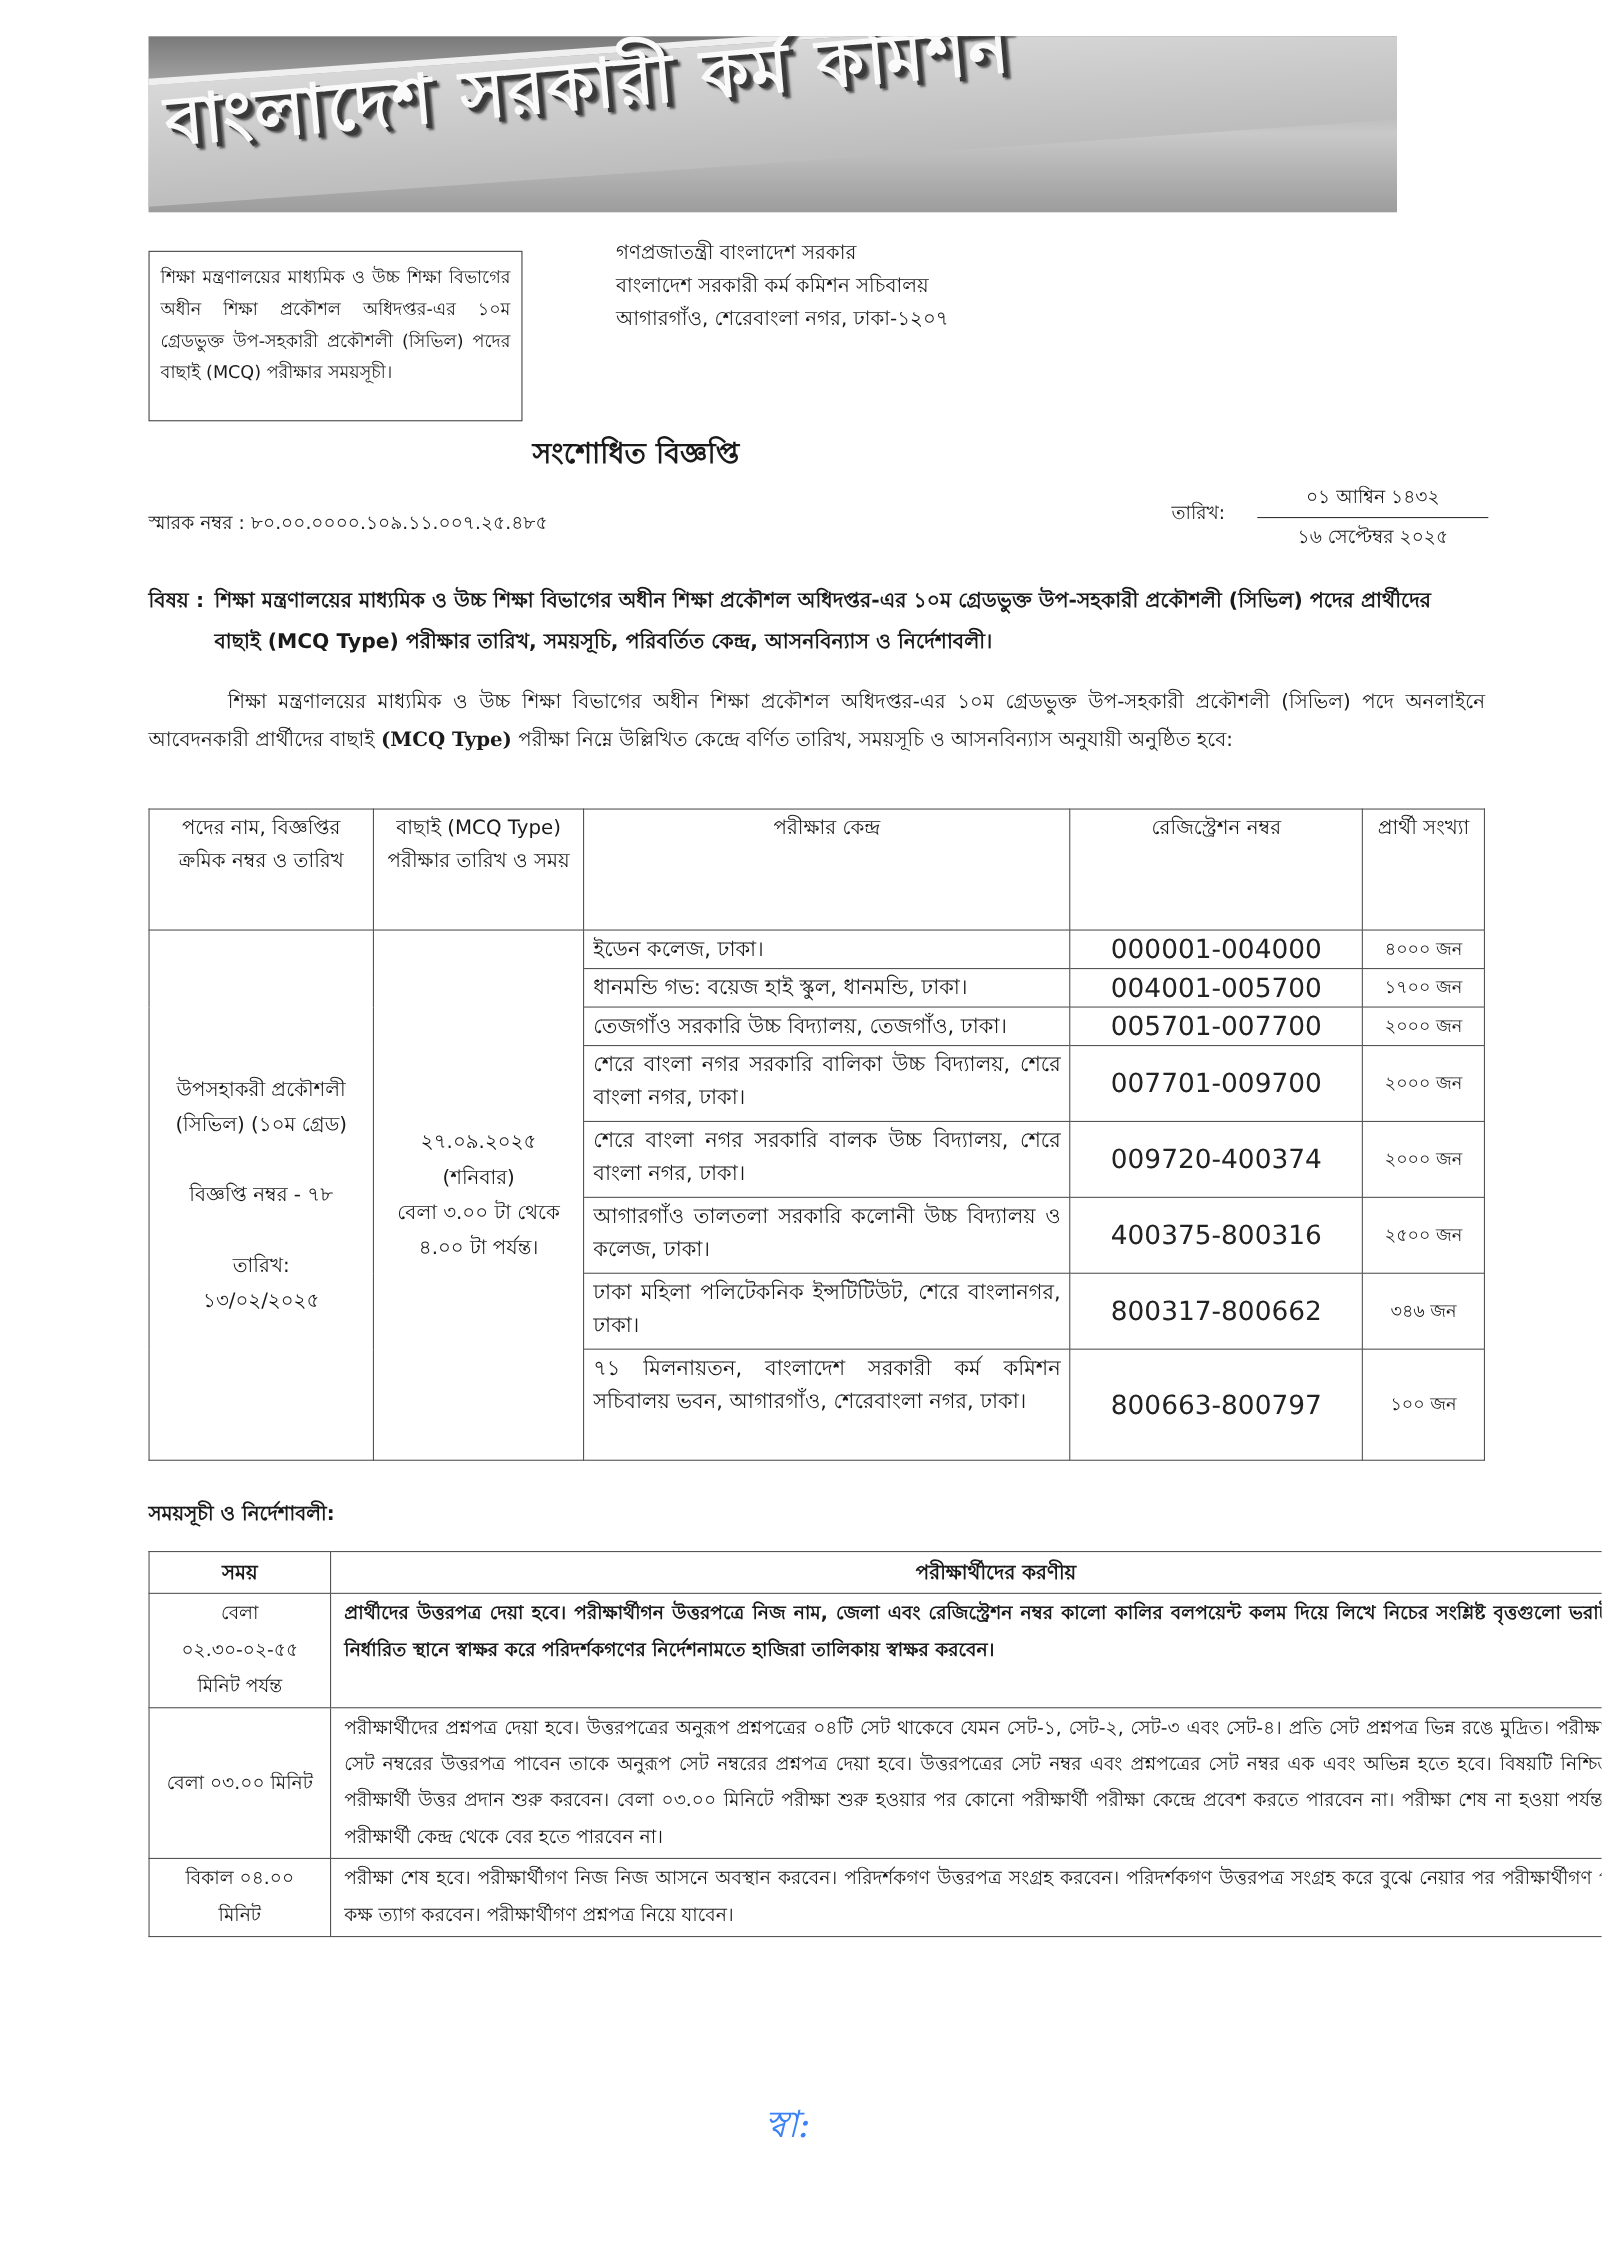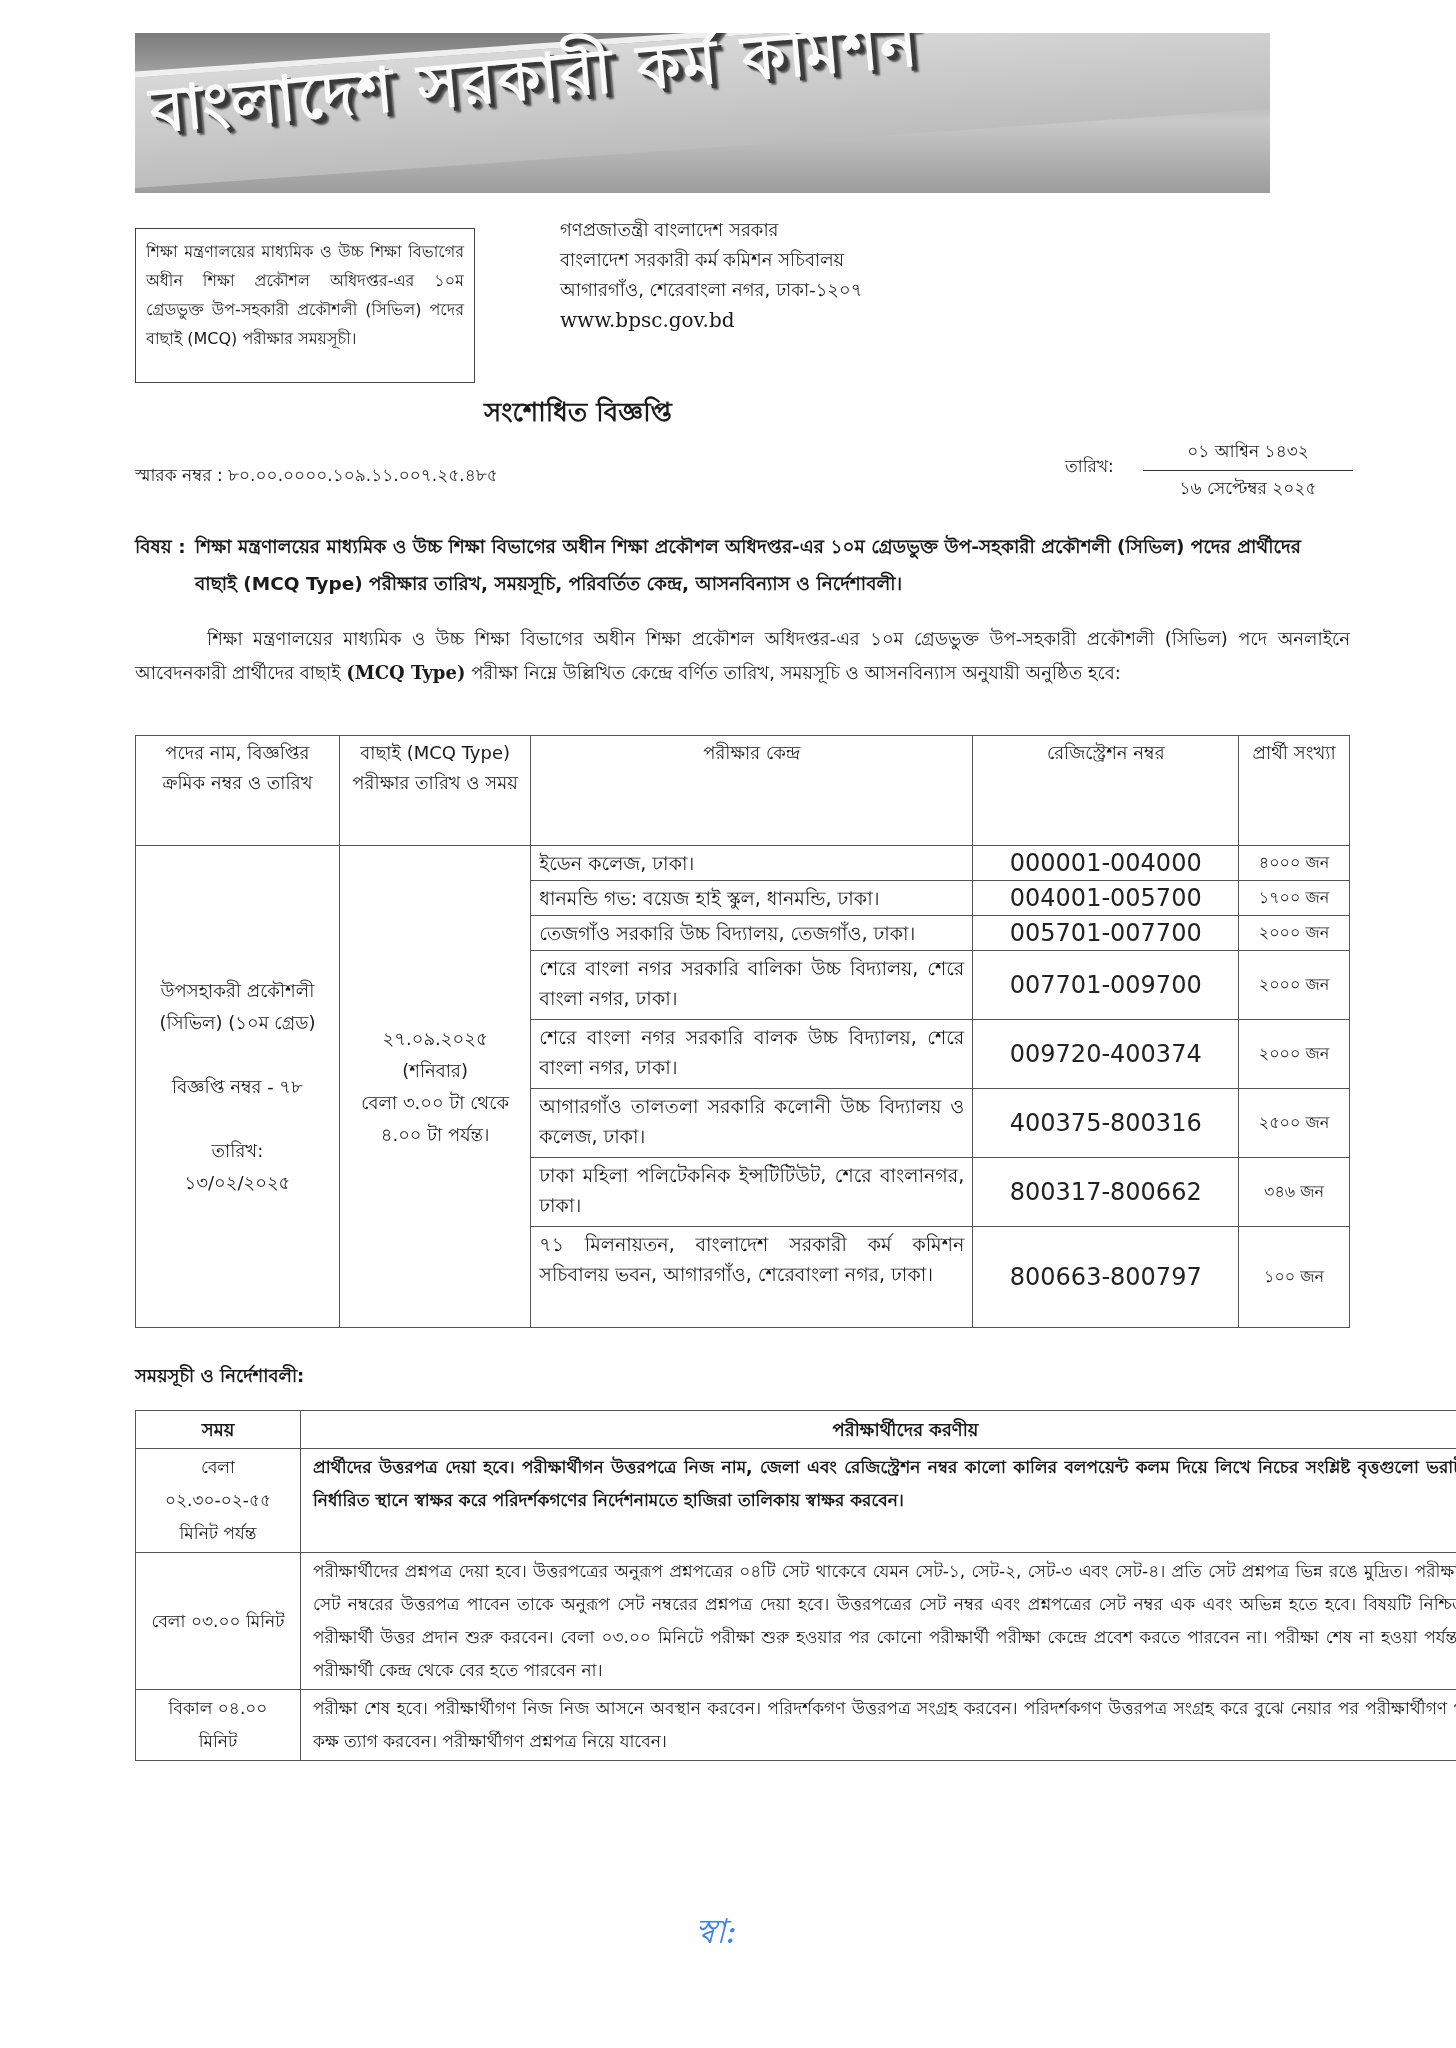--- a/index.html
+++ b/index.html
@@ -93,21 +93,20 @@
   <div class="beam"></div>
   <div class="sign">বাংলাদেশ সরকারী কর্ম কমিশন</div>
 </div>
 
 <div class="subject-box">শিক্ষা মন্ত্রণালয়ের মাধ্যমিক ও উচ্চ শিক্ষা বিভাগের অধীন শিক্ষা প্রকৌশল অধিদপ্তর-এর ১০ম গ্রেডভুক্ত উপ-সহকারী প্রকৌশলী (সিভিল) পদের বাছাই (MCQ) পরীক্ষার সময়সূচী।</div>
 
 <div class="org">
   <div>গণপ্রজাতন্ত্রী বাংলাদেশ সরকার</div>
   <div>বাংলাদেশ সরকারী কর্ম কমিশন সচিবালয়</div>
   <div>আগারগাঁও, শেরেবাংলা নগর, ঢাকা-১২০৭</div>
-  <div class="web">www.bpsc.gov.bd</div>
 </div>
 
 <div class="notice-title">সংশোধিত বিজ্ঞপ্তি</div>
 
 <div class="memo">স্মারক নম্বর : ৮০.০০.০০০০.১০৯.১১.০০৭.২৫.৪৮৫</div>
 
 <div class="date-block">
   <span class="lbl">তারিখ:</span>
   <div class="stack">
     <div class="top">০১ আশ্বিন ১৪৩২</div>

